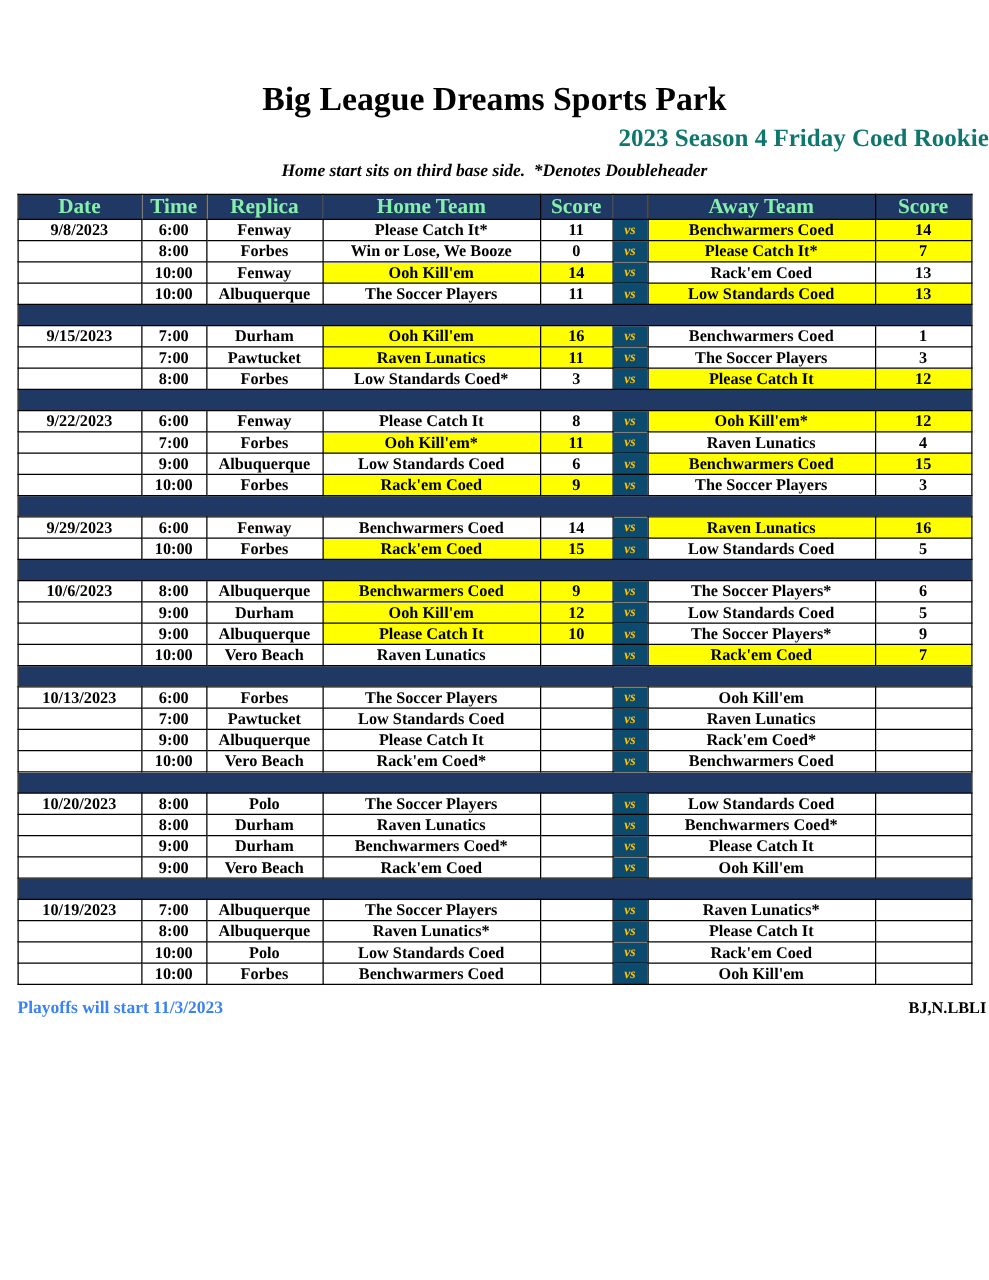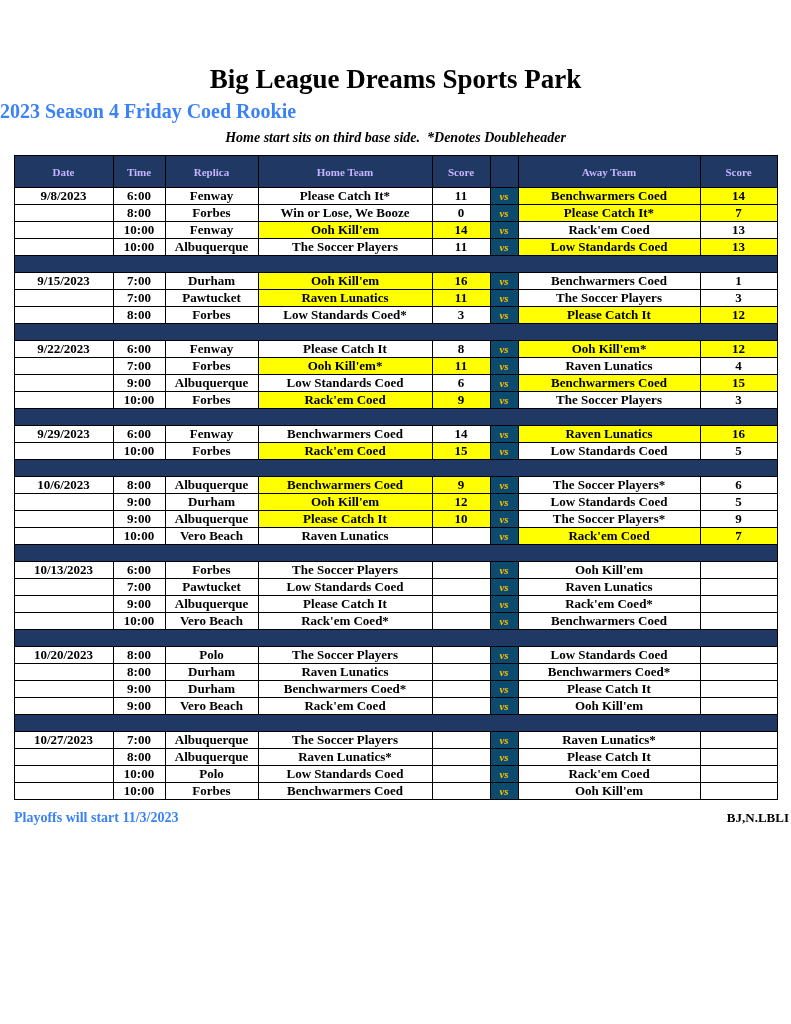--- a/index.html
+++ b/index.html
@@ -19,24 +19,24 @@
   .title {
     margin: 0;
     text-align: center;
     font-size: 27px;
     font-weight: bold;
     color: #000;
     line-height: 1.15;
   }
   .subtitle {
     margin: 5px 0 0 0;
-    text-align: left;
+    text-align: right;
     font-size: 20px;
     font-weight: bold;
-    color: #3b82f6;
+    color: #0f766e;
   }
   .note {
     margin: 7px 0 0 0;
     text-align: center;
     font-size: 14px;
     font-weight: bold;
     font-style: italic;
     color: #000;
     white-space: pre;
   }
@@ -53,23 +53,23 @@
     font-size: 13px;
     font-weight: bold;
     text-align: center;
     vertical-align: middle;
     overflow: hidden;
     white-space: nowrap;
     line-height: 1.1;
   }
   table.schedule th {
     background: #1F3864;
-    color: #c4b5fd;
-    height: 32px;
-    font-size: 11px;
+    color: #86efac;
+    height: 20px;
+    font-size: 17px;
   }
   table.schedule td { background: #ffffff; color: #000; }
   table.schedule td.vs {
     background: #0c4a6e;
     color: #FFC000;
     font-style: italic;
     font-size: 11px;
   }
   table.schedule td.hl { background: #FFFF00; }
   table.schedule td.sep {
@@ -383,21 +383,21 @@
           <td>Rack'em Coed</td>
           <td></td>
           <td class="vs">vs</td>
           <td>Ooh Kill'em</td>
           <td></td>
         </tr>
         <tr>
           <td colspan="8" class="sep"></td>
         </tr>
         <tr>
-          <td>10/27/2023</td>
+          <td>10/19/2023</td>
           <td>7:00</td>
           <td>Albuquerque</td>
           <td>The Soccer Players</td>
           <td></td>
           <td class="vs">vs</td>
           <td>Raven Lunatics*</td>
           <td></td>
         </tr>
         <tr>
           <td></td>

